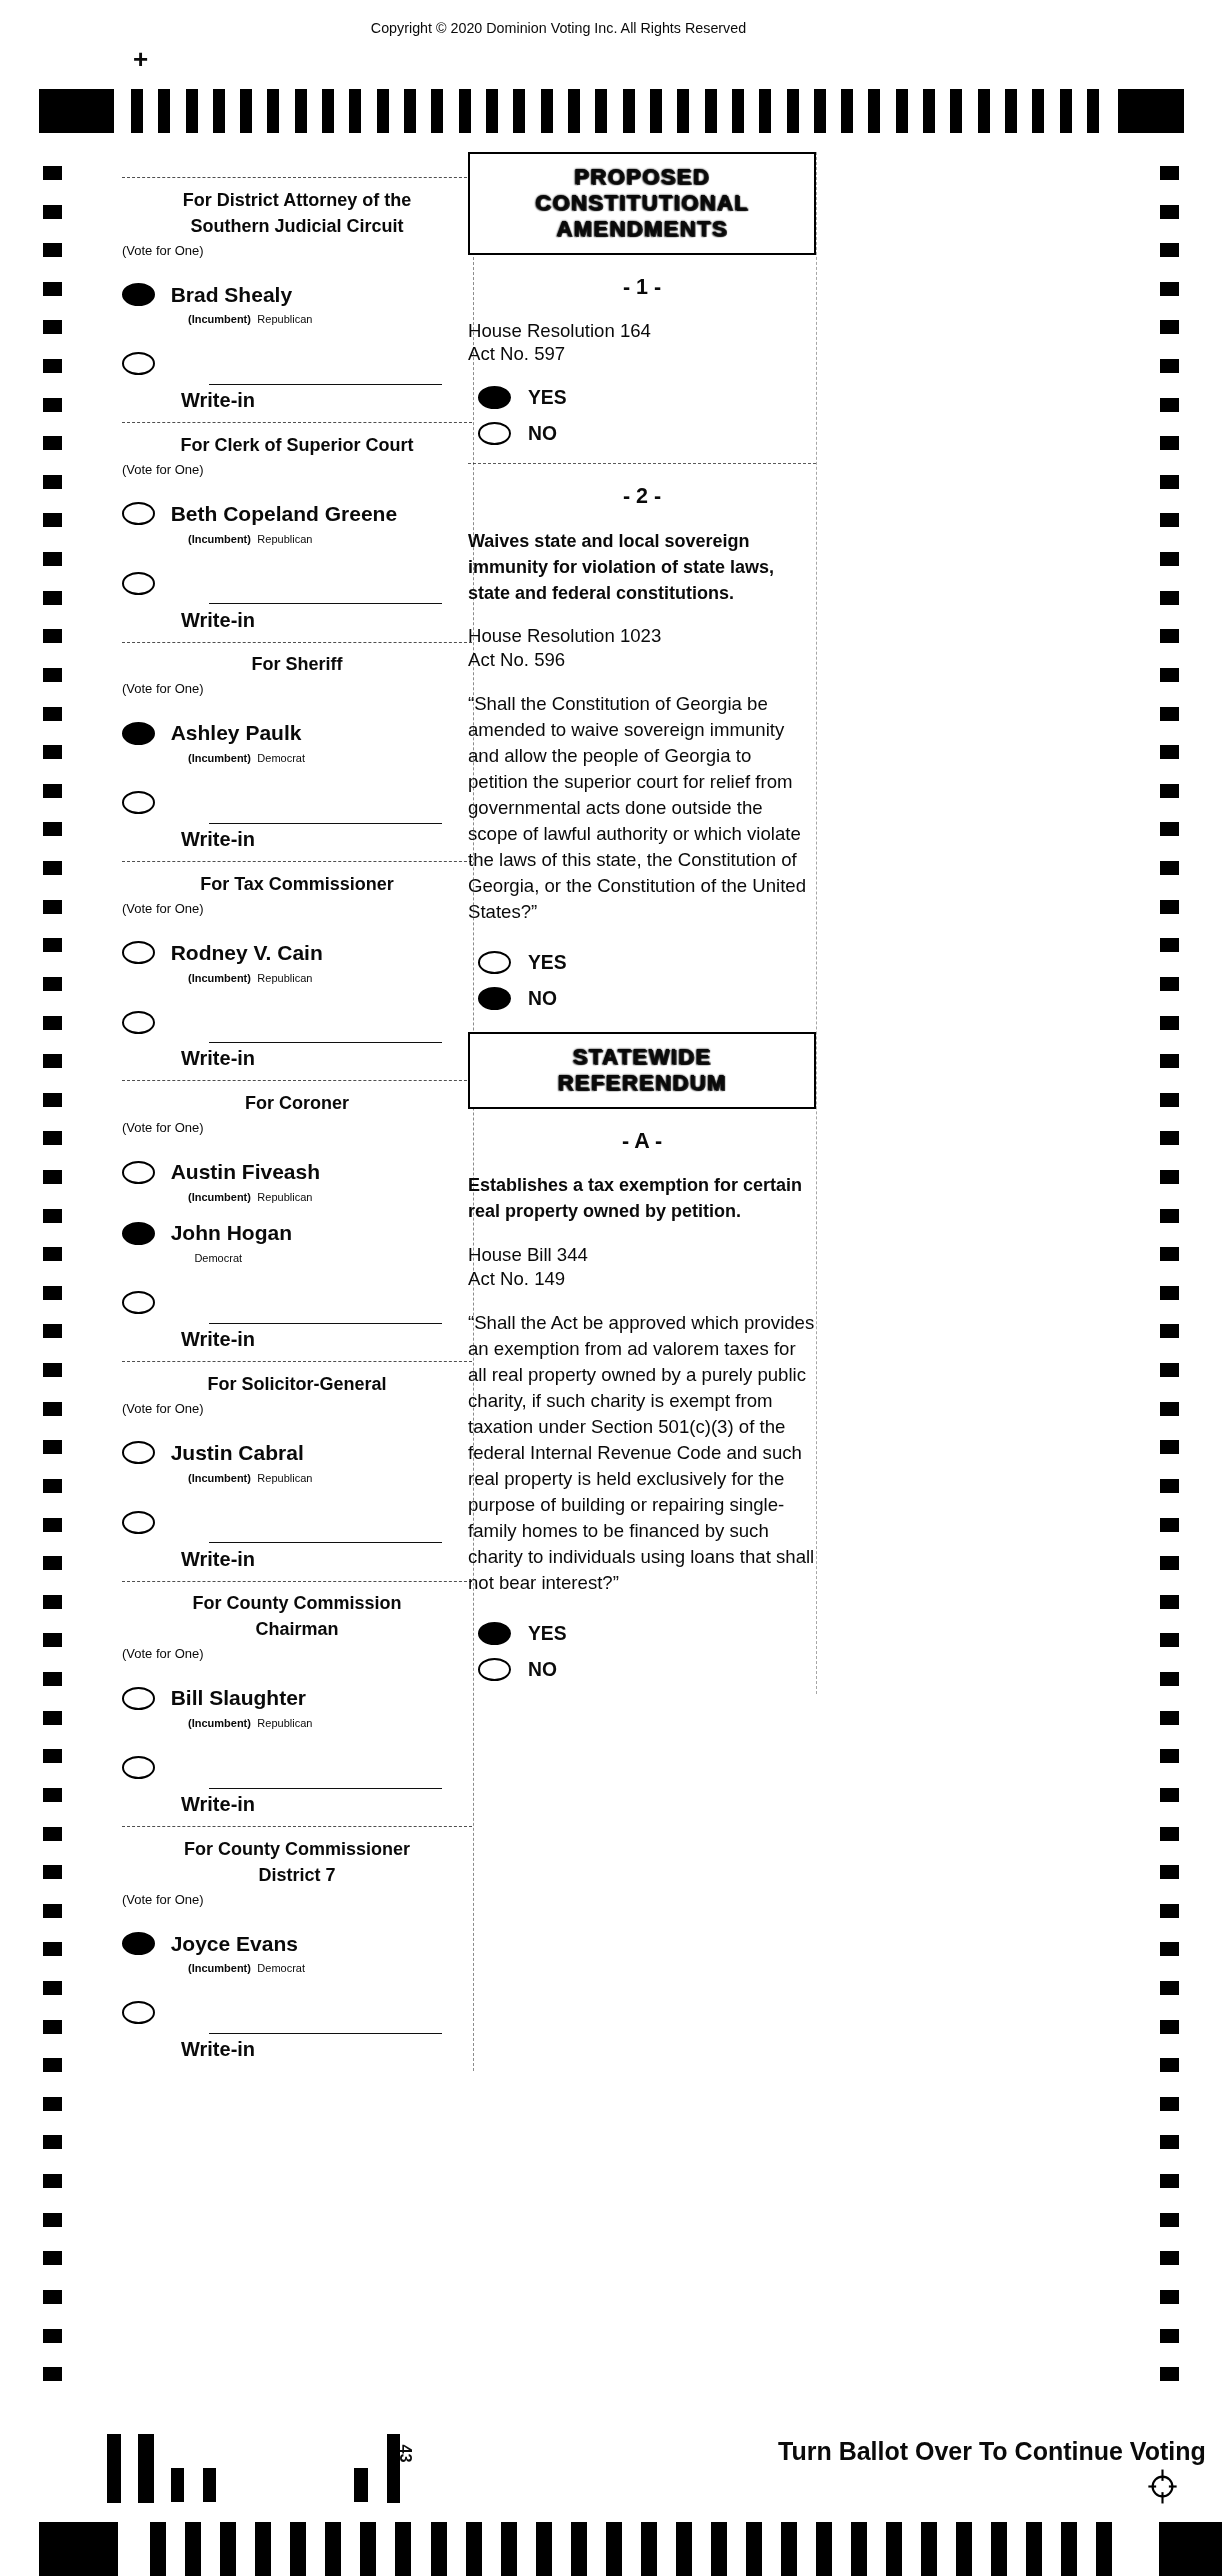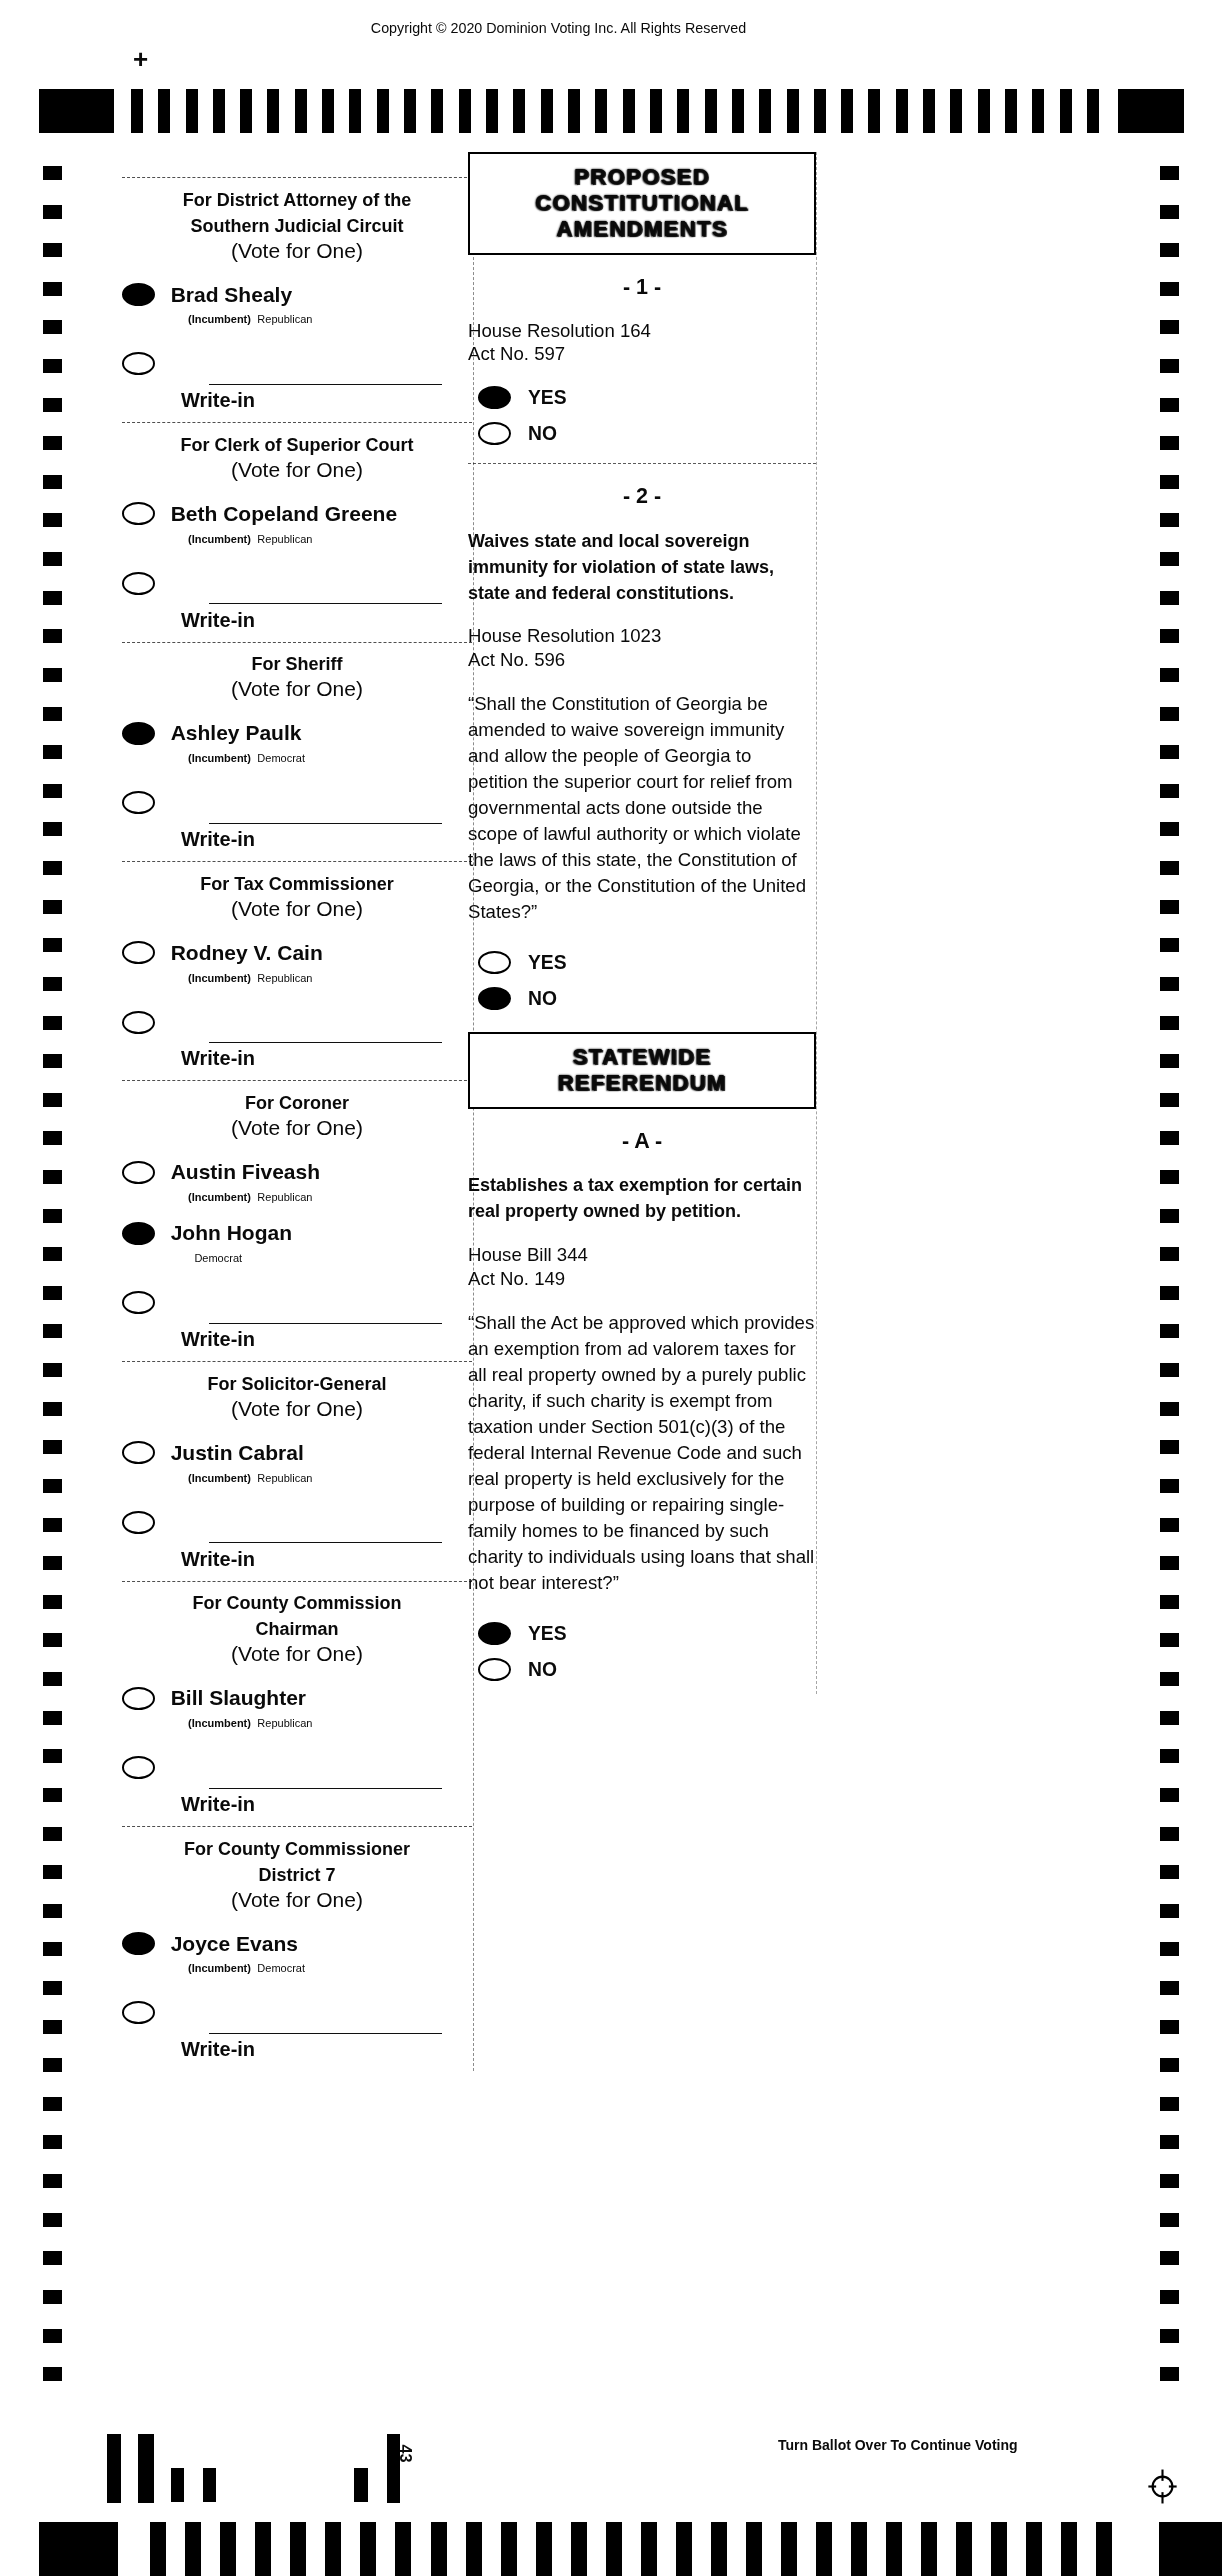--- a/index.html
+++ b/index.html
@@ -10,21 +10,21 @@
   
   .trow{position:absolute;left:0;width:1223px;}
   .tblock,.tbar{position:absolute;top:0;height:100%;background:#000;}
   
   .edge-sq{position:absolute;width:19.3px;height:14.3px;background:#000;}
   
   #leftColumn{position:absolute;left:122px;top:177px;width:350px;
               border-right:1.4px dashed rgba(0,0,0,.45);padding-right:1.4px;}
   .race{border-top:1.4px dashed rgba(20,20,20,.75);padding:8.6px 0 10px;}
   .race-title{font-size:18px;font-weight:bold;line-height:26px;text-align:center;}
-  .vote-instruction{font-size:21px;line-height:24px;text-align:center;margin-bottom:20px;}
+  .vote-instruction{font-size:13px;line-height:24px;text-align:left;margin-bottom:20px;}
   .cand{margin-bottom:13px;}
   .cand-row,.opt-row,.wi-row{display:flex;align-items:center;}
   .oval{flex:0 0 auto;width:33px;height:23px;border:2.1px solid #000;border-radius:50%;background:#fff;box-sizing:border-box;}
   .oval.filled{background:#000;}
   .cand-name{margin-left:15.7px;font-size:21px;font-weight:bold;line-height:24px;}
   .cand-party{margin:2.9px 0 0 66px;font-size:11px;line-height:21.5px;}
   .party-prefix{font-weight:bold;margin-right:6.4px;}
   .writein{margin-top:21.5px;}
   .wi-label-row{position:relative;margin-top:7.2px;padding-top:5.7px;}
   .write-in-line{position:absolute;left:87px;right:30px;top:1.4px;height:0;border-top:1.8px solid #101010;}
@@ -41,21 +41,21 @@
   .m-summary{font-size:18px;font-weight:bold;line-height:26px;margin-bottom:18.6px;}
   .m-auth{font-size:18.6px;line-height:23.6px;margin-bottom:20px;}
   .m-question{font-size:18.6px;line-height:26px;margin-bottom:26px;}
   .opt-row{margin:0 0 13px 10px;}
   .opt-label{margin-left:17px;font-size:19.3px;font-weight:bold;line-height:23px;}
   .ref-box{margin-top:21.5px;}
   
   #stub{position:absolute;left:107px;top:2434px;width:343px;height:72px;}
   .stub-bar{position:absolute;background:#000;}
   .stub-num{position:absolute;left:289px;top:10px;font-size:16.4px;font-weight:bold;transform:rotate(90deg);}
-  .turnover{position:absolute;left:778px;top:2437px;font-size:14px;font-weight:bold;white-space:nowrap;}
+  .turnover{position:absolute;left:778px;top:2437px;font-size:25px;font-weight:bold;white-space:nowrap;}
   .crosshair{position:absolute;left:1144px;top:2466px;width:37px;height:41px;}
 </style>
 </head>
 <body>
 
 <div class="page">
   <div class="plus">+</div>
   <div class="copyright">Copyright © 2020 Dominion Voting Inc. All Rights Reserved</div>
 
   <div id="timingTop" class="trow" style="top:89px;height:44px">

